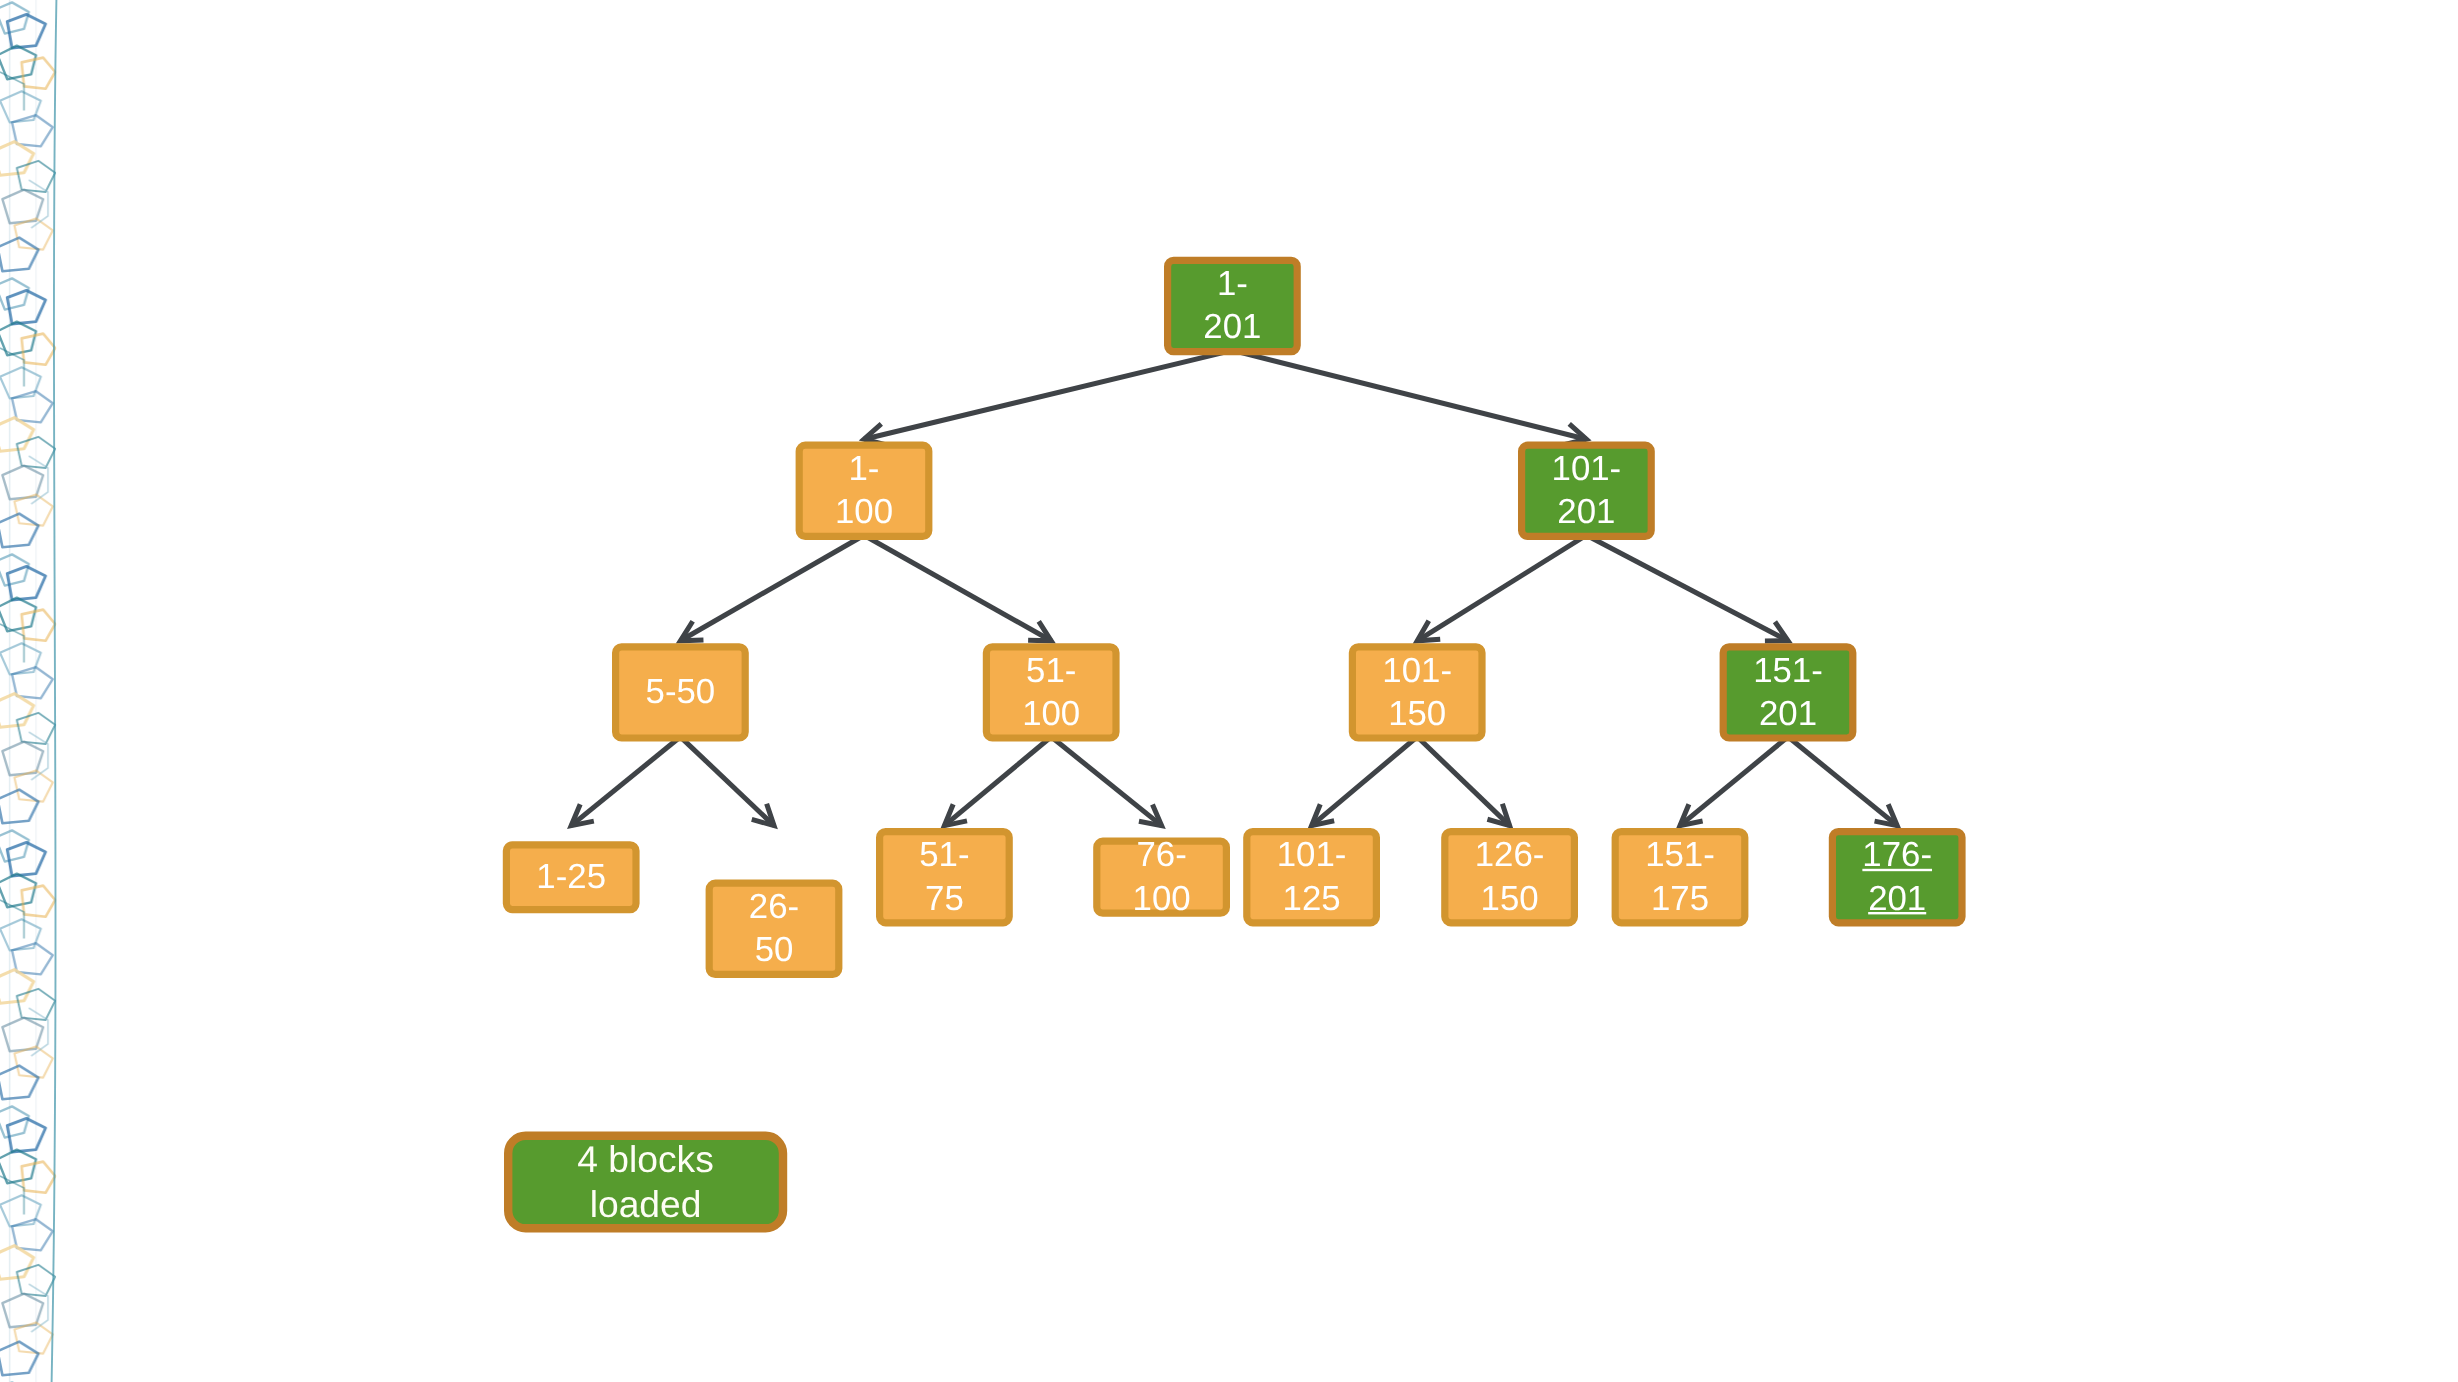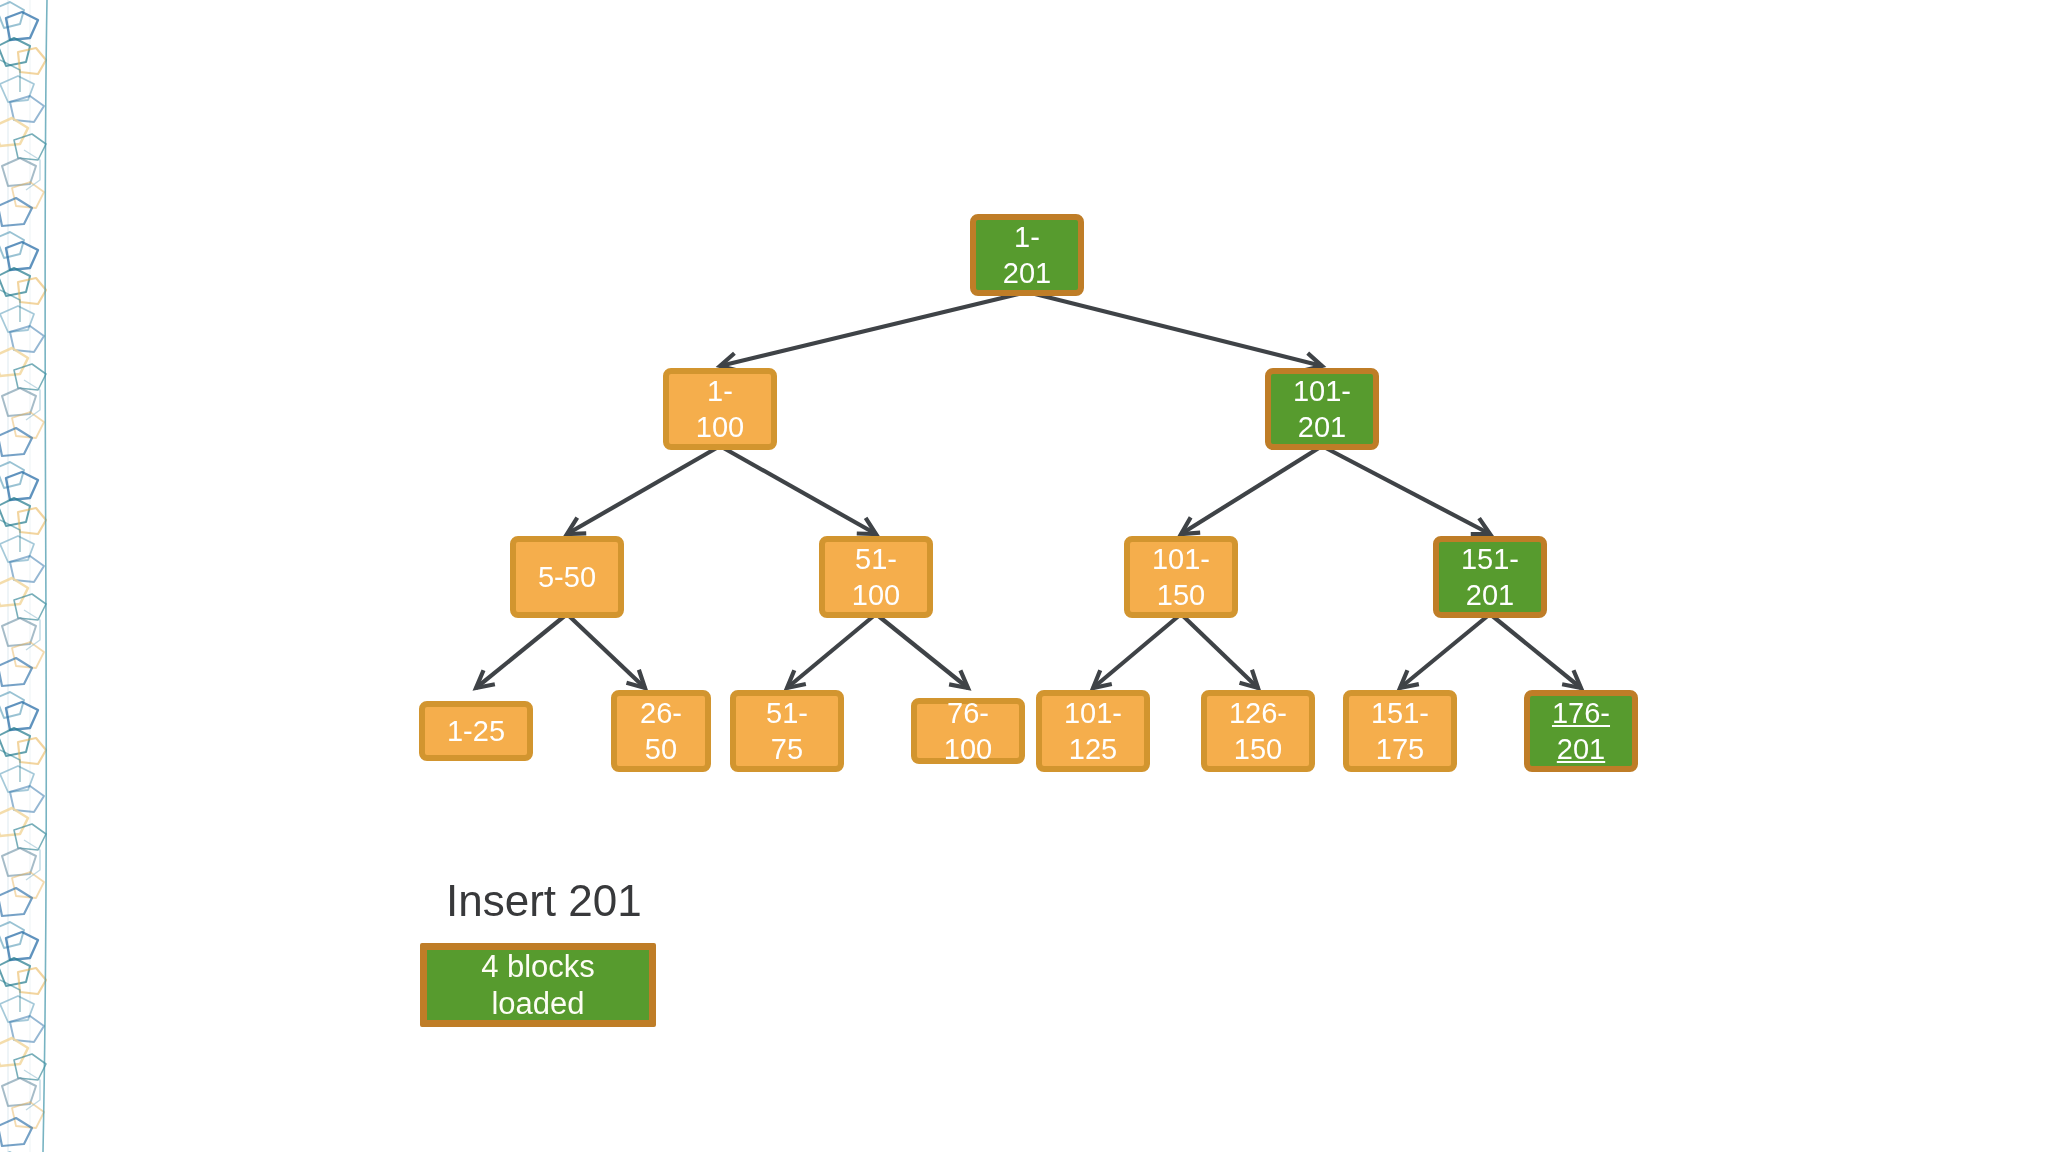--- a/index.html
+++ b/index.html
@@ -29,21 +29,21 @@
   .node.green{background:var(--node-green-fill,#579b2e);
               border-color:var(--node-green-border,#bf7d27);}
 
   
   #caption{position:absolute;left:446px;top:876px;
            font-size:44px;color:#38393b;}
 
   
   #status{position:absolute;left:420px;top:943px;width:236px;height:84px;
           box-sizing:border-box;border:7px solid var(--node-green-border,#bf7d27);
-          border-radius:2px;background:var(--node-green-fill,#579b2e);
+          border-radius:18px;background:var(--node-green-fill,#579b2e);
           display:flex;align-items:center;justify-content:center;text-align:center;
           color:#fdfdf4;font-size:31px;line-height:37px;white-space:pre-line;}
 </style>
 </head>
 <body>
 
 <div id="slide">
 
   <svg id="strip" width="52" height="1152" viewBox="0 0 52 1152" aria-hidden="true">
     <defs>
@@ -102,34 +102,33 @@
       <div class="node green" style="left: 1322px; top: 409px; width: 114px; height: 82px;">101-
 201</div>
       <div class="node orange" style="left: 567px; top: 577px; width: 114px; height: 82px;">5-50</div>
       <div class="node orange" style="left: 876px; top: 577px; width: 114px; height: 82px;">51-
 100</div>
       <div class="node orange" style="left: 1181px; top: 577px; width: 114px; height: 82px;">101-
 150</div>
       <div class="node green" style="left: 1490px; top: 577px; width: 114px; height: 82px;">151-
 201</div>
       <div class="node orange" style="left: 476px; top: 731px; width: 114px; height: 60px;">1-25</div>
-      <div class="node orange" style="left: 645px; top: 731px; width: 100px; height: 82px; margin-left: 16px;">26-
+      <div class="node orange" style="left: 645px; top: 774px; width: 114px; height: 82px;">26-
 50</div>
       <div class="node orange" style="left: 787px; top: 731px; width: 114px; height: 82px;">51-
 75</div>
       <div class="node orange" style="left: 968px; top: 731px; width: 114px; height: 66px;">76-
 100</div>
       <div class="node orange" style="left: 1093px; top: 731px; width: 114px; height: 82px;">101-
 125</div>
       <div class="node orange" style="left: 1258px; top: 731px; width: 114px; height: 82px;">126-
 150</div>
       <div class="node orange" style="left: 1400px; top: 731px; width: 114px; height: 82px;">151-
 175</div>
       <div class="node green" style="left: 1581px; top: 731px; width: 114px; height: 82px; text-decoration: underline;">176-
 201</div>
     </div>
 
-  <div id="caption">Insert 201</div>
 
   <div id="status">4 blocks
 loaded</div>
 
 </div>
 
 </body></html>

